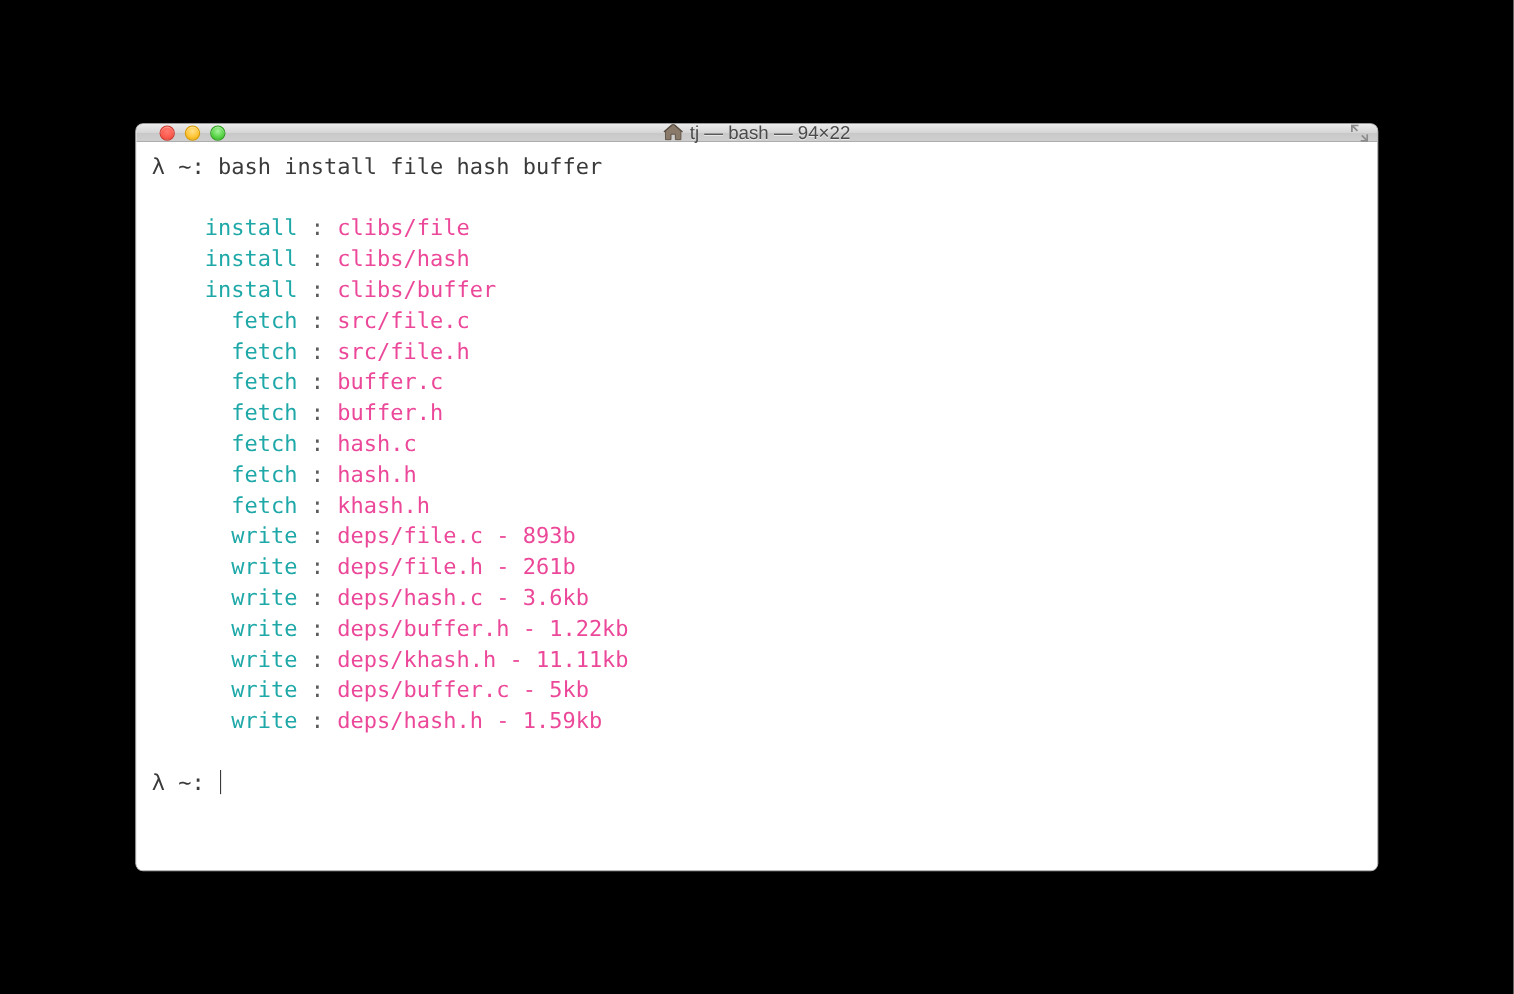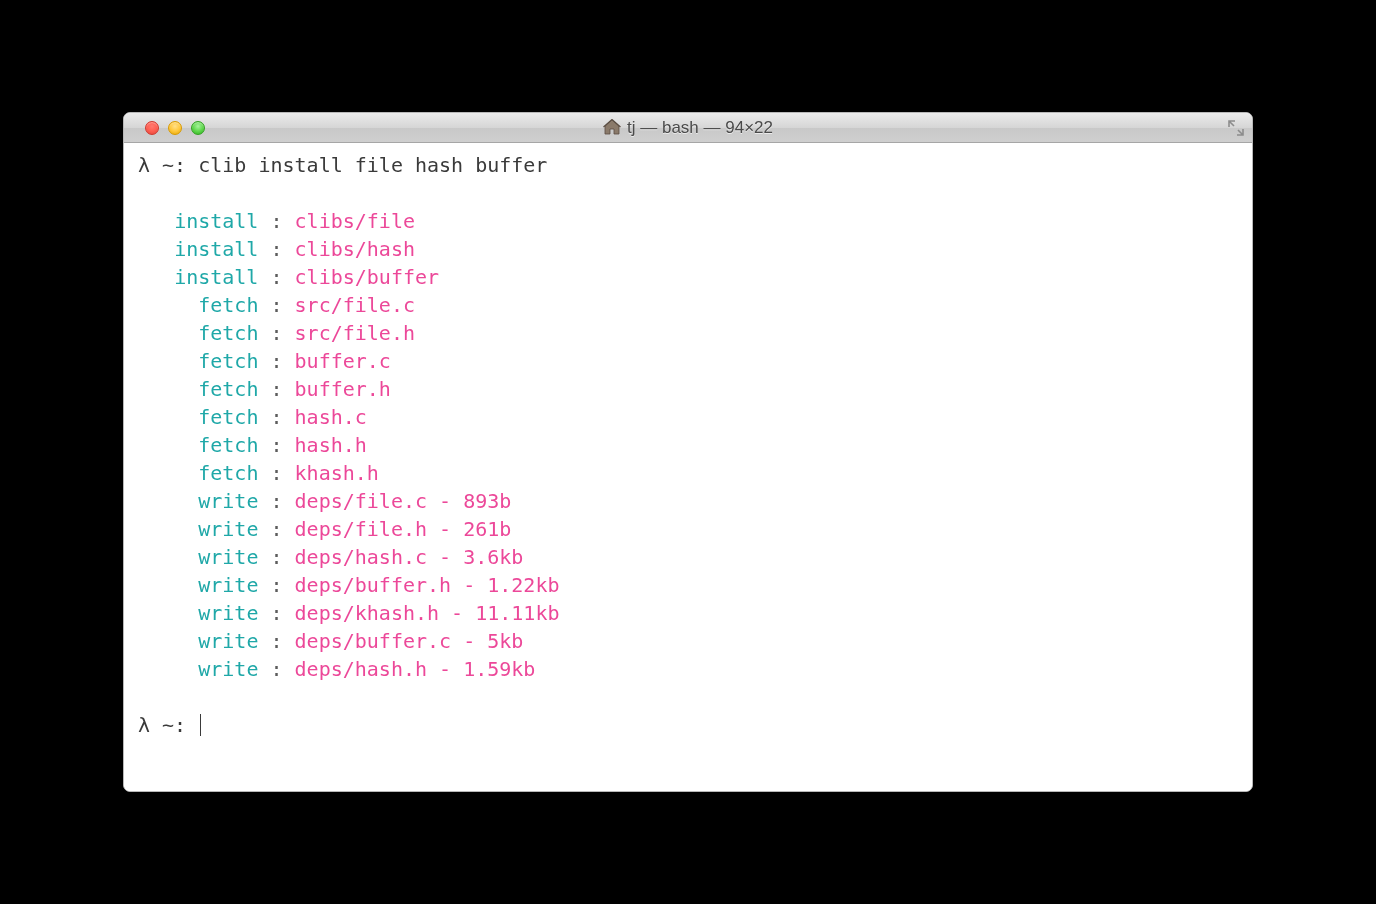--- a/index.html
+++ b/index.html
@@ -17,21 +17,21 @@
       height: 680px;
       background: #ffffff;
       border-radius: 7px;
       box-shadow: 0 25px 60px rgba(0,0,0,0.6);
       overflow: hidden;
       border: 1px solid #b8b8b8;
       display: flex;
       flex-direction: column;
     }
     .titlebar {
-      height: 30px;
+      height: 16px;
       background: linear-gradient(to bottom, #ebebeb 0%, #d6d6d6 50%, #c8c8c8 51%, #cfcfcf 100%);
       border-bottom: 1px solid #a6a6a6;
       display: flex;
       align-items: center;
       position: relative;
       padding: 0 21px;
     }
     .traffic-lights {
       display: flex;
       gap: 9px;
@@ -81,21 +81,21 @@
       line-height: 28px;
       color: #555555;
       overflow: hidden;
       white-space: pre;
     }
     .prompt-line {
       color: #3a3a3a;
     }
     .prompt-symbol { color: #3a3a3a; }
     .output-line { display: block; }
-    .kw { color: #1fa8a8; }
+    .kw { color: #1fa8a8; margin-left: 12px; }
     .sep { color: #5c5c5c; }
     .val { color: #ec4899; }
     .cursor {
       display: inline-block;
       width: 1px;
       height: 22px;
       background: #3a3a3a;
       vertical-align: -4px;
       margin-left: 2px;
       animation: blink 1s step-end infinite;
@@ -122,17 +122,17 @@
       <span>tj — bash — 94×22</span>
     </div>
     <span class="expand-icon">
       <svg viewBox="0 0 16 16" width="16" height="16">
         <path d="M1 7 L1 1 L7 1 M1 1 L6 6" fill="none" stroke="#8c8c8c" stroke-width="1.6"></path>
         <path d="M15 9 L15 15 L9 15 M15 15 L10 10" fill="none" stroke="#8c8c8c" stroke-width="1.6"></path>
       </svg>
     </span>
   </div>
 
-  <div class="terminal-body"><span class="prompt-line"><span class="prompt-symbol">λ ~:</span> <span>clib install file hash buffer</span></span>
+  <div class="terminal-body"><span class="prompt-line"><span class="prompt-symbol">λ ~:</span> <span>bash install file hash buffer</span></span>
 
 <span id="output-lines"><span class="output-line">   <span class="kw">install</span><span class="sep"> : </span><span class="val">clibs/file</span></span><span class="output-line">   <span class="kw">install</span><span class="sep"> : </span><span class="val">clibs/hash</span></span><span class="output-line">   <span class="kw">install</span><span class="sep"> : </span><span class="val">clibs/buffer</span></span><span class="output-line">     <span class="kw">fetch</span><span class="sep"> : </span><span class="val">src/file.c</span></span><span class="output-line">     <span class="kw">fetch</span><span class="sep"> : </span><span class="val">src/file.h</span></span><span class="output-line">     <span class="kw">fetch</span><span class="sep"> : </span><span class="val">buffer.c</span></span><span class="output-line">     <span class="kw">fetch</span><span class="sep"> : </span><span class="val">buffer.h</span></span><span class="output-line">     <span class="kw">fetch</span><span class="sep"> : </span><span class="val">hash.c</span></span><span class="output-line">     <span class="kw">fetch</span><span class="sep"> : </span><span class="val">hash.h</span></span><span class="output-line">     <span class="kw">fetch</span><span class="sep"> : </span><span class="val">khash.h</span></span><span class="output-line">     <span class="kw">write</span><span class="sep"> : </span><span class="val">deps/file.c - 893b</span></span><span class="output-line">     <span class="kw">write</span><span class="sep"> : </span><span class="val">deps/file.h - 261b</span></span><span class="output-line">     <span class="kw">write</span><span class="sep"> : </span><span class="val">deps/hash.c - 3.6kb</span></span><span class="output-line">     <span class="kw">write</span><span class="sep"> : </span><span class="val">deps/buffer.h - 1.22kb</span></span><span class="output-line">     <span class="kw">write</span><span class="sep"> : </span><span class="val">deps/khash.h - 11.11kb</span></span><span class="output-line">     <span class="kw">write</span><span class="sep"> : </span><span class="val">deps/buffer.c - 5kb</span></span><span class="output-line">     <span class="kw">write</span><span class="sep"> : </span><span class="val">deps/hash.h - 1.59kb</span></span></span>
 <span class="prompt-line"><span class="prompt-symbol">λ ~:</span> <span></span><span class="cursor"></span></span></div>
 </div>
 
 </body></html>

